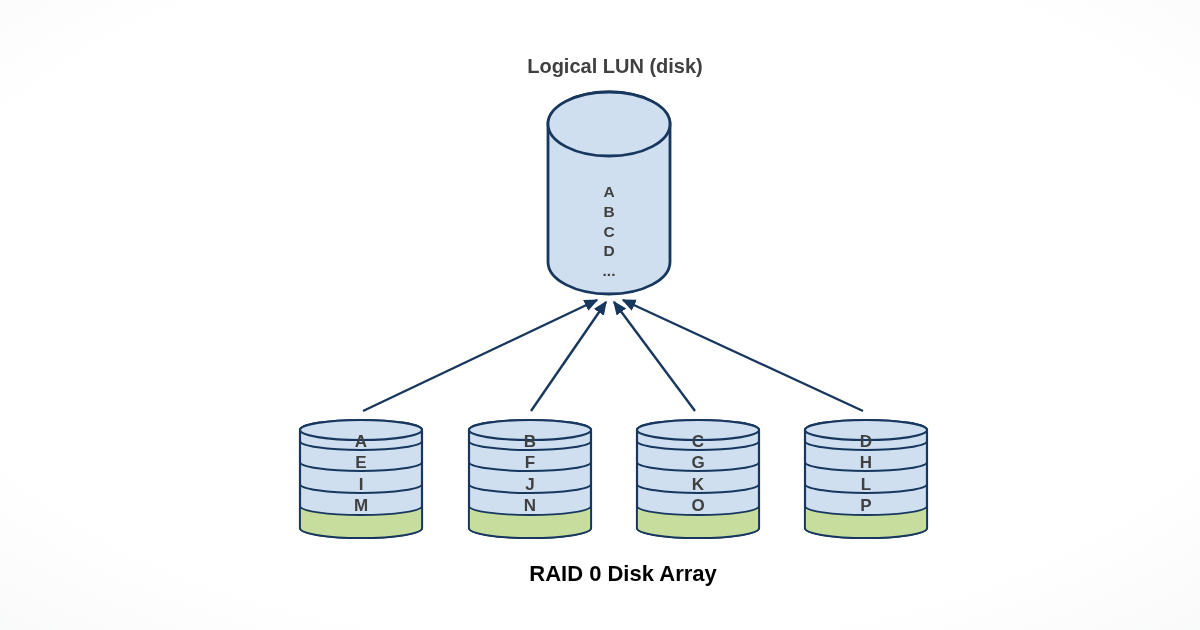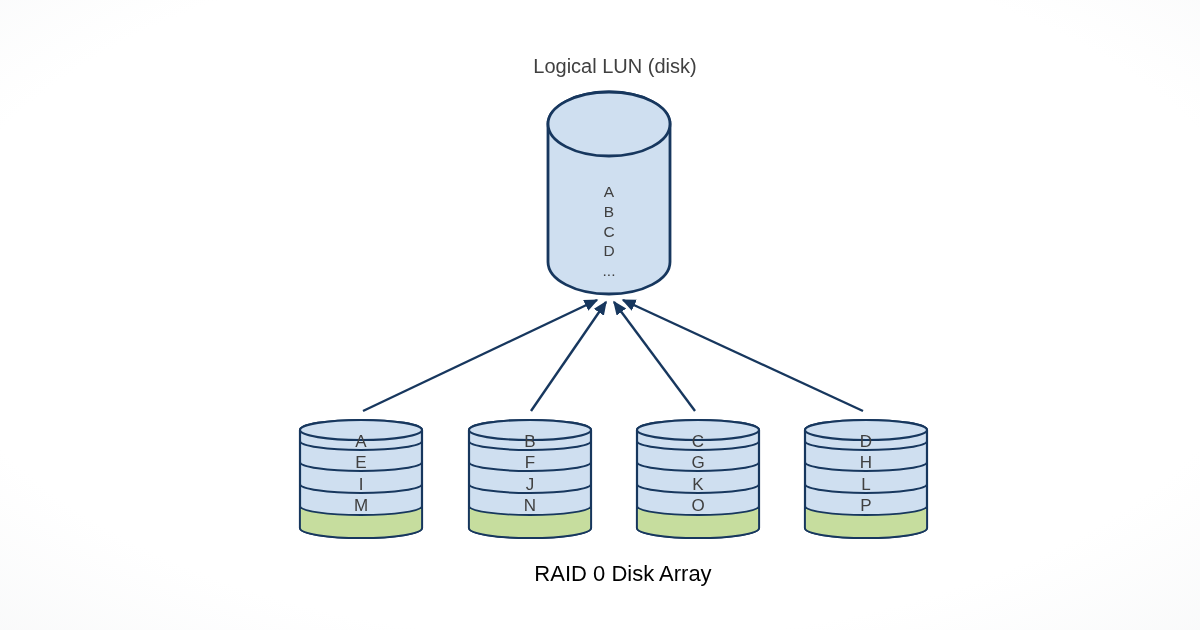--- a/index.html
+++ b/index.html
@@ -8,20 +8,21 @@
     width: 1200px;
     height: 630px;
     overflow: hidden;
     font-family: "Liberation Sans", sans-serif;
   }
   .canvas {
     position: relative;
     width: 1200px;
     height: 630px;
     background: radial-gradient(ellipse 90% 90% at 50% 46%, #ffffff 0%, #ffffff 62%, #f4f5f6 100%);
+    font-weight: bold;
   }
   svg { display: block; }
 
   .shape-blue   { fill: #cfdff0; stroke: #17375e; }
   .shape-green  { fill: #c6dd9e; stroke: #17375e; }
   .arc-line     { fill: none;    stroke: #17375e; stroke-width: 2; }
   .lun-outline  { stroke-width: 2.8; }
   .disk-outline { stroke-width: 2.2; }
   .arrow-line   { stroke: #17375e; stroke-width: 2.4; fill: none; }
   .arrow-head   { fill: #17375e; }

